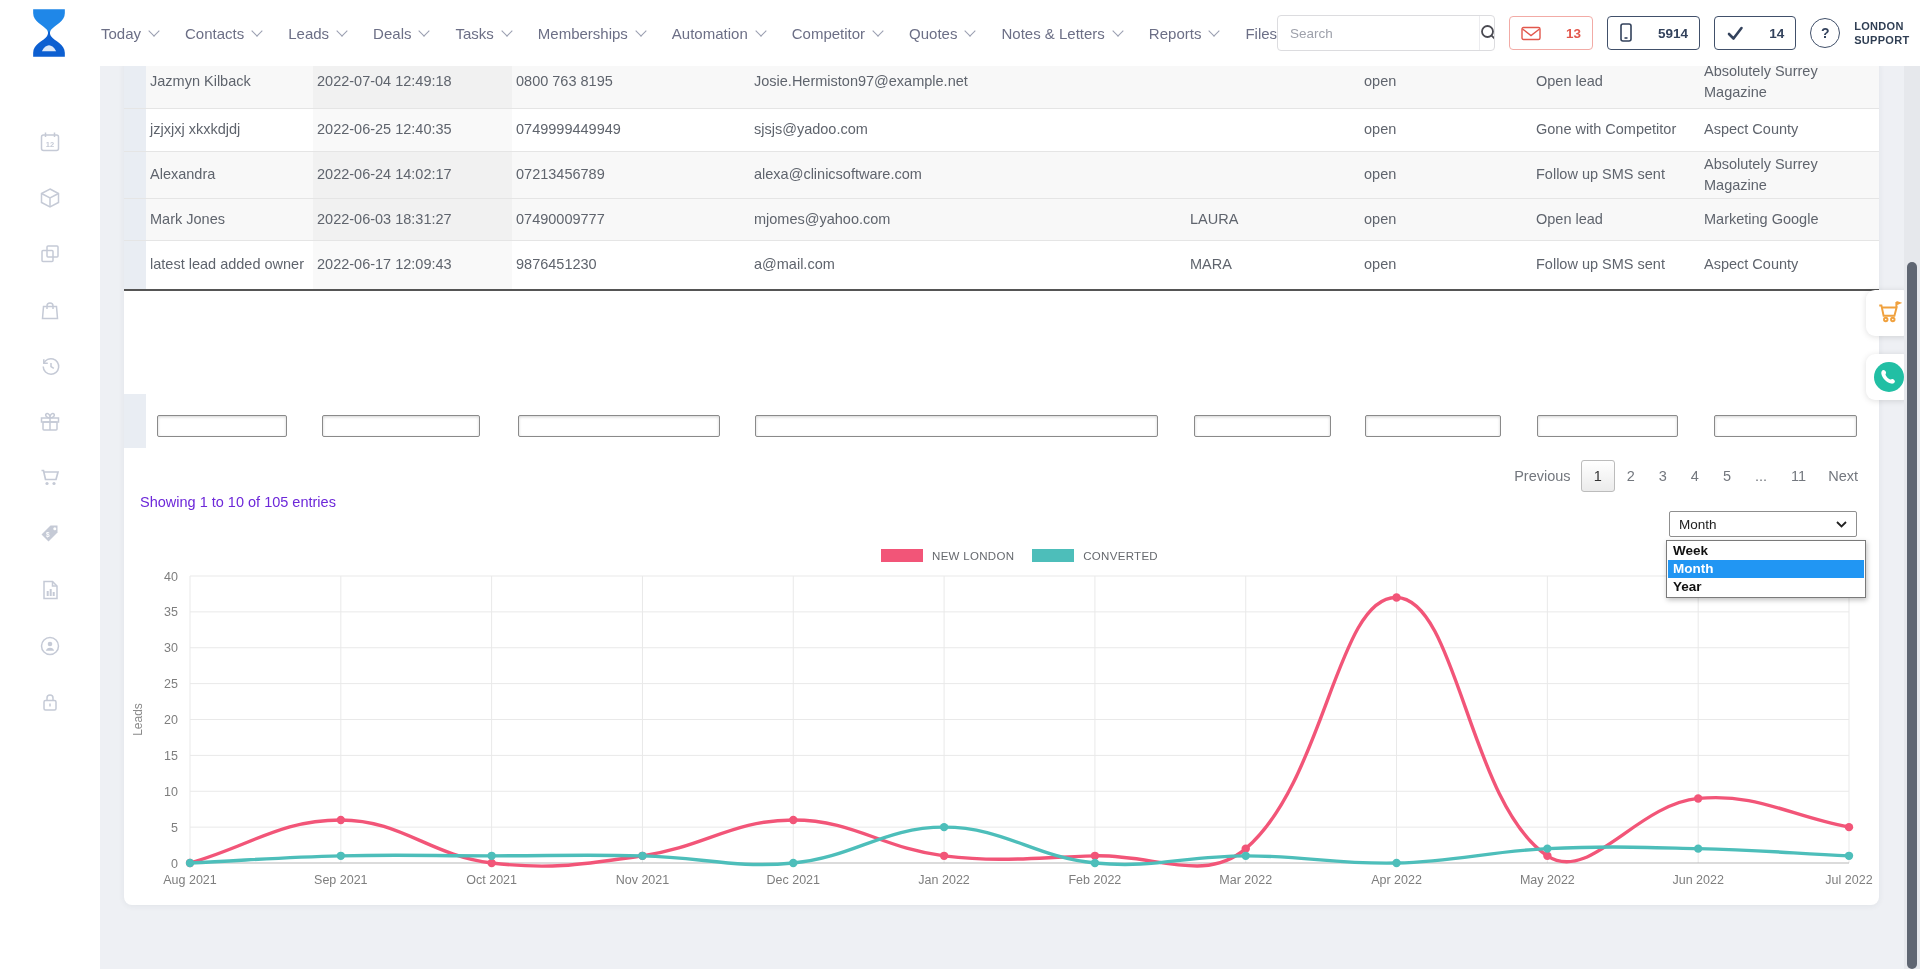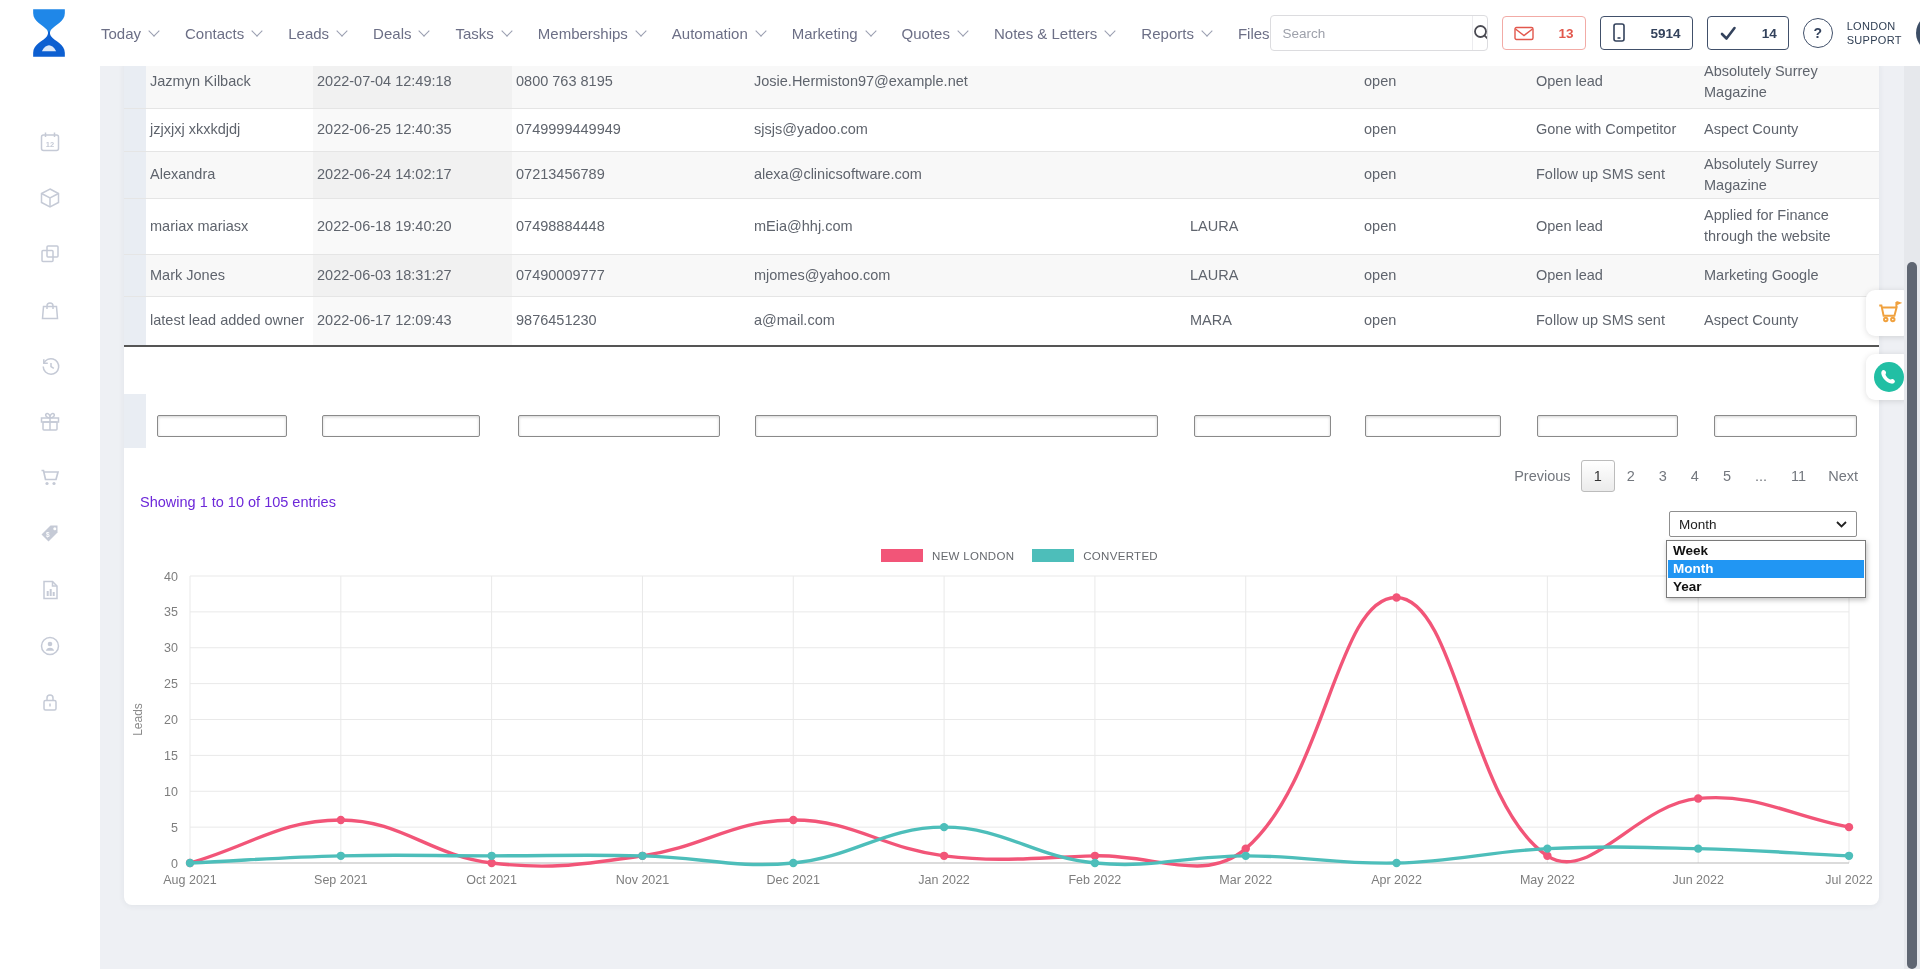--- a/index.html
+++ b/index.html
@@ -18,21 +18,21 @@
   .searchbox input{flex:1;border:none;outline:none;padding:0 12px;font-size:13.5px;color:#333;
                    font-family:"Liberation Sans",sans-serif;}
   .searchbox input::placeholder{color:#9ea1ab;}
   .search-btn{width:40px;height:100%;display:flex;align-items:center;justify-content:center;border-left:1px solid #ececef;cursor:pointer;}
   .nbadge{height:34px;box-sizing:border-box;border-radius:4px;display:flex;align-items:center;gap:25px;
           padding:0 11px;font-size:13.5px;font-weight:700;cursor:pointer;background:#fff;}
   .nbadge.red{border:1px solid #f2aba6;color:#e2574c;}
   .nbadge.dark{border:1px solid #41506a;color:#33425c;}
   .help{width:28px;height:28px;border:1.6px solid #41506a;border-radius:50%;display:flex;align-items:center;
         justify-content:center;color:#33425c;font-size:14px;font-weight:700;cursor:pointer;}
-  .account{font-size:11px;font-weight:400;color:#2f3e53;line-height:14px;letter-spacing:.3px;}
+  .account{font-size:11px;font-weight:700;color:#2f3e53;line-height:14px;letter-spacing:.3px;}
   .avatar{width:38px;height:38px;border-radius:50%;background:#3d4e66;overflow:hidden;display:flex;
           align-items:flex-end;justify-content:center;cursor:pointer;}
   
   .sidebar{position:absolute;left:0;top:0;width:100px;height:969px;background:#fff;z-index:6;
            display:flex;flex-direction:column;align-items:center;padding-top:130px;box-sizing:border-box;gap:32px;}
   .side-icon{width:24px;height:24px;cursor:pointer;}
   
   .card{position:absolute;left:124px;top:56px;width:1755px;height:849px;background:#fff;border-radius:8px;
         box-shadow:0 1px 6px rgba(40,50,70,.07);z-index:1;}
   .gutter2{position:absolute;left:124px;top:394px;width:22px;height:54px;background:#e9edf3;z-index:2;}
@@ -208,31 +208,20 @@
         <tr class="alt" style="height: 46px;">
           <td class="c-gutter"></td>
           <td class="c-name">Alexandra</td>
           <td class="c-datetime">2022-06-24 14:02:17</td>
           <td class="c-phone">07213456789</td>
           <td class="c-email">alexa@clinicsoftware.com</td>
           <td class="c-owner"></td>
           <td class="c-status">open</td>
           <td class="c-lead_status">Follow up SMS sent</td>
           <td class="c-source">Absolutely Surrey Magazine</td>
-        </tr>
-        <tr style="height: 56px;">
-          <td class="c-gutter"></td>
-          <td class="c-name">mariax mariasx</td>
-          <td class="c-datetime">2022-06-18 19:40:20</td>
-          <td class="c-phone">07498884448</td>
-          <td class="c-email">mEia@hhj.com</td>
-          <td class="c-owner">LAURA</td>
-          <td class="c-status">open</td>
-          <td class="c-lead_status">Open lead</td>
-          <td class="c-source">Applied for Finance through the website</td>
         </tr>
         <tr class="alt" style="height: 42px;">
           <td class="c-gutter"></td>
           <td class="c-name">Mark Jones</td>
           <td class="c-datetime">2022-06-03 18:31:27</td>
           <td class="c-phone">07490009777</td>
           <td class="c-email">mjomes@yahoo.com</td>
           <td class="c-owner">LAURA</td>
           <td class="c-status">open</td>
           <td class="c-lead_status">Open lead</td>
@@ -415,21 +404,21 @@
         </div>
         <div class="nav-item">
           <span>Memberships</span>
           <span class="caret"></span>
         </div>
         <div class="nav-item">
           <span>Automation</span>
           <span class="caret"></span>
         </div>
         <div class="nav-item">
-          <span>Marketing</span>
+          <span>Competitor</span>
           <span class="caret"></span>
         </div>
         <div class="nav-item">
           <span>Quotes</span>
           <span class="caret"></span>
         </div>
         <div class="nav-item">
           <span>Notes &amp; Letters</span>
           <span class="caret"></span>
         </div>

